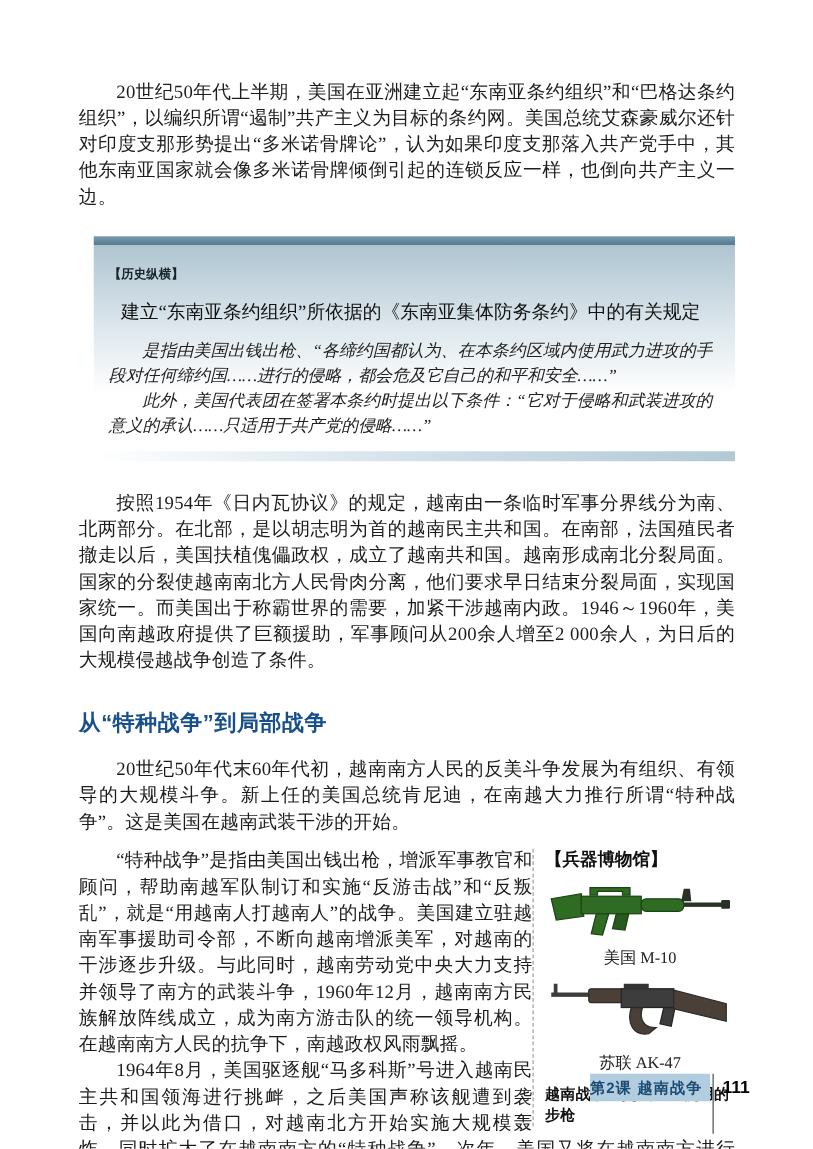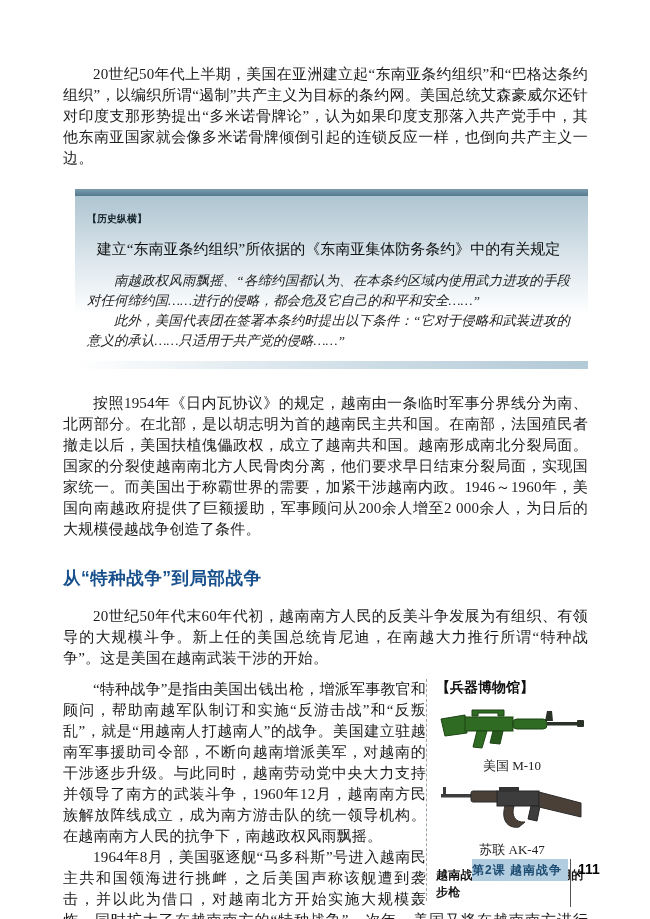--- a/index.html
+++ b/index.html
@@ -141,21 +141,21 @@
 
 <div class="page">
 
   <p class="para">20世纪50年代上半期，美国在亚洲建立起“东南亚条约组织”和“巴格达条约组织”，以编织所谓“遏制”共产主义为目标的条约网。美国总统艾森豪威尔还针对印度支那形势提出“多米诺骨牌论”，认为如果印度支那落入共产党手中，其他东南亚国家就会像多米诺骨牌倾倒引起的连锁反应一样，也倒向共产主义一边。</p>
 
   <div class="history-box">
     <div class="box-topbar"></div>
     <div class="box-body">
       <div class="box-label">【历史纵横】</div>
       <div class="box-title">建立“东南亚条约组织”所依据的《东南亚集体防务条约》中的有关规定</div>
-      <p class="box-para">南越政权风雨飘摇、“各缔约国都认为、在本条约区域内使用武力进攻的手段对任何缔约国……进行的侵略，都会危及它自己的和平和安全……”</p>
+      <p class="box-para">是指由美国出钱出枪、“各缔约国都认为、在本条约区域内使用武力进攻的手段对任何缔约国……进行的侵略，都会危及它自己的和平和安全……”</p>
       <p class="box-para">此外，美国代表团在签署本条约时提出以下条件：“它对于侵略和武装进攻的意义的承认……只适用于共产党的侵略……”</p>
     </div>
     <div class="box-bottombar"></div>
   </div>
 
   <p class="para">按照1954年《日内瓦协议》的规定，越南由一条临时军事分界线分为南、北两部分。在北部，是以胡志明为首的越南民主共和国。在南部，法国殖民者撤走以后，美国扶植傀儡政权，成立了越南共和国。越南形成南北分裂局面。国家的分裂使越南南北方人民骨肉分离，他们要求早日结束分裂局面，实现国家统一。而美国出于称霸世界的需要，加紧干涉越南内政。1946～1960年，美国向南越政府提供了巨额援助，军事顾问从200余人增至2 000余人，为日后的大规模侵越战争创造了条件。</p>
 
   <h2 class="section-heading">从“特种战争”到局部战争</h2>
 
   <p class="para">20世纪50年代末60年代初，越南南方人民的反美斗争发展为有组织、有领导的大规模斗争。新上任的美国总统肯尼迪，在南越大力推行所谓“特种战争”。这是美国在越南武装干涉的开始。</p>

